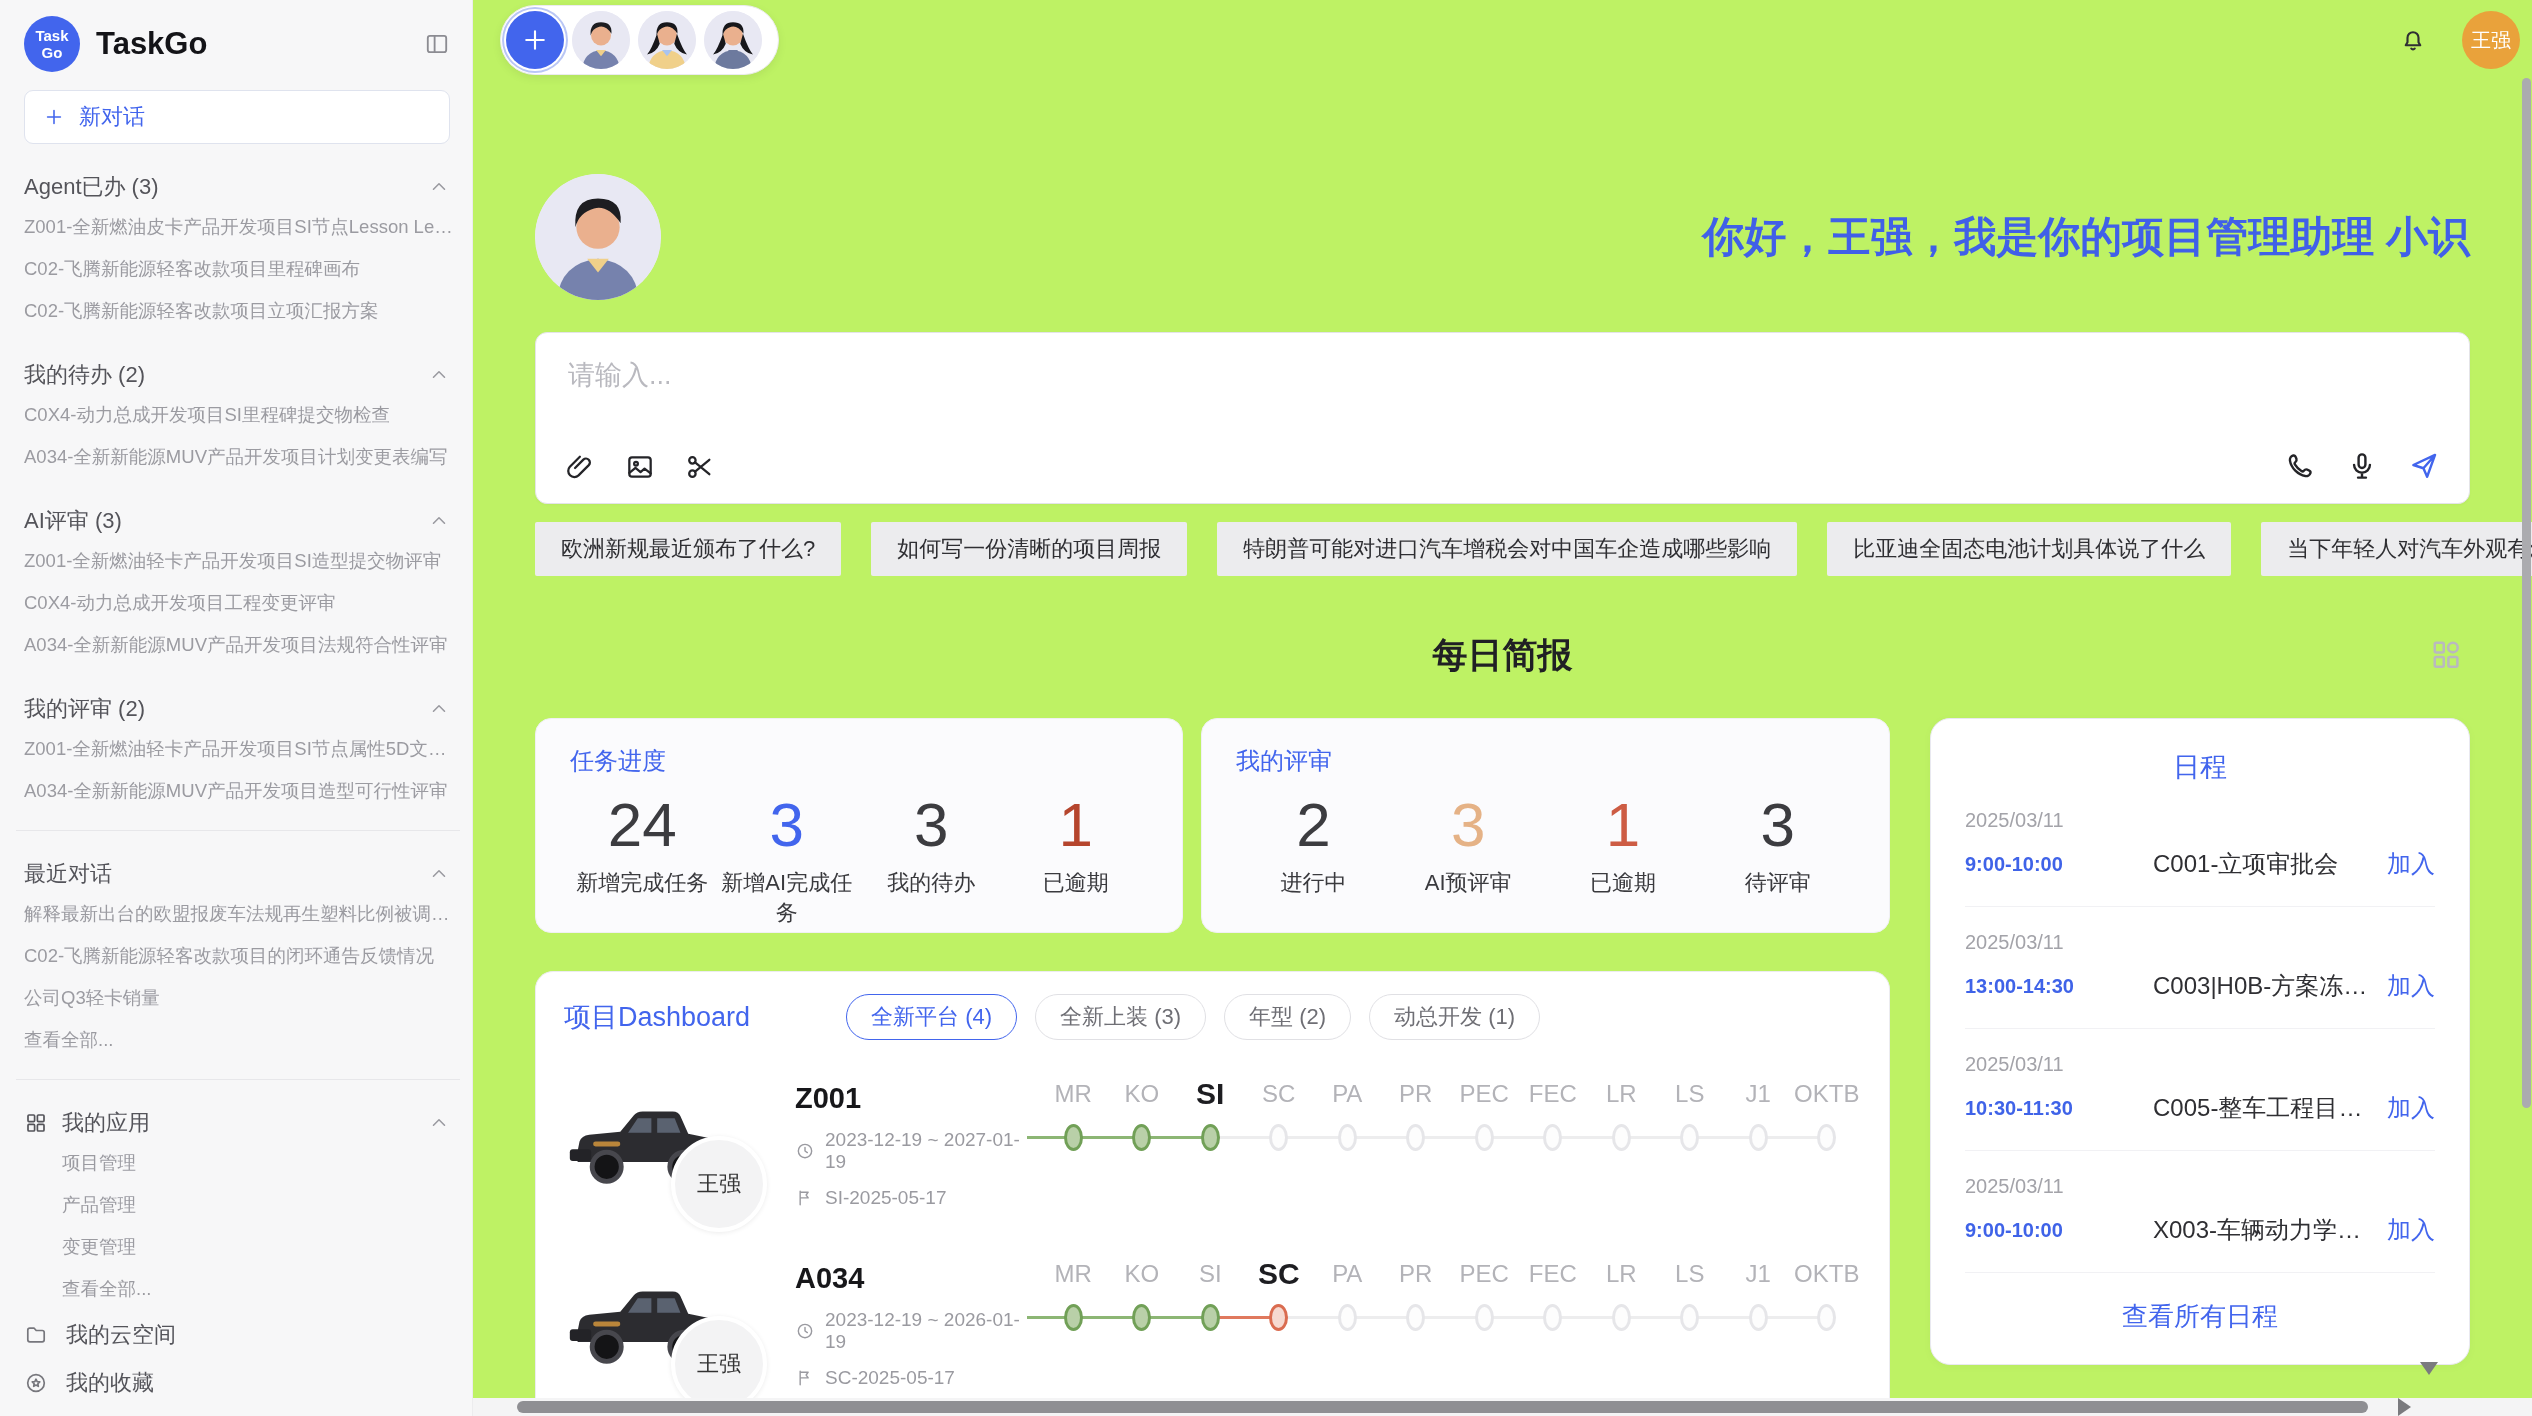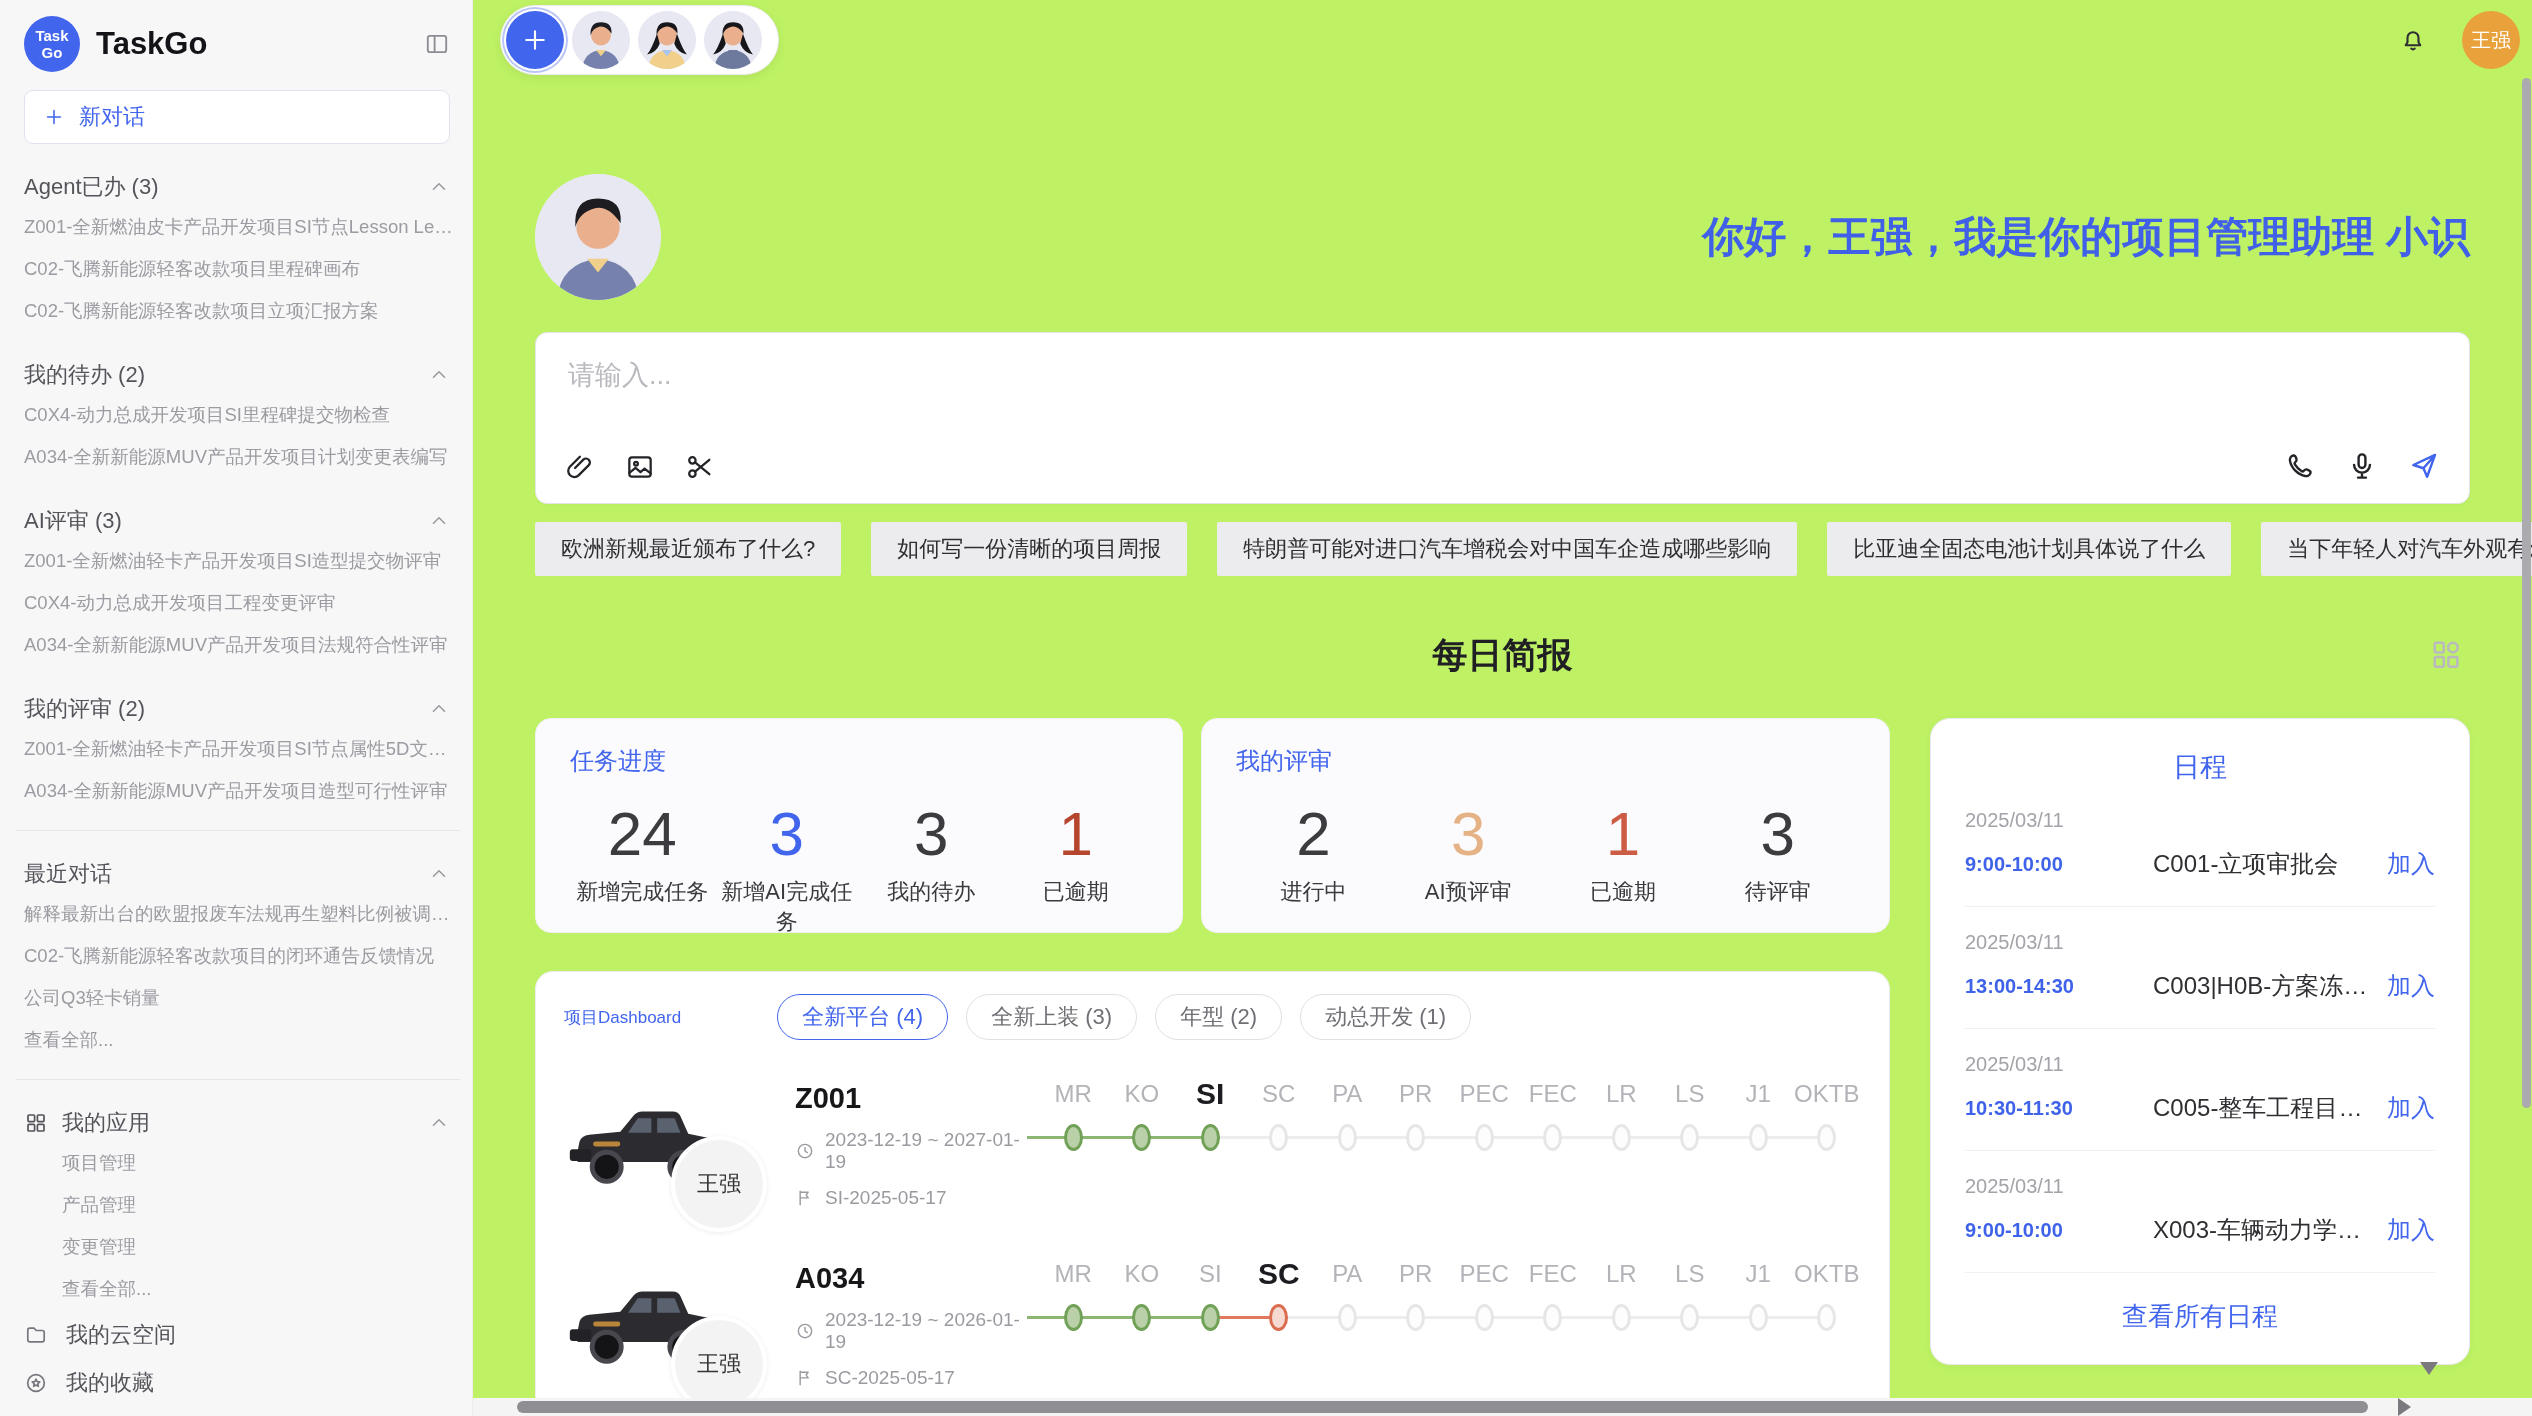--- a/index.html
+++ b/index.html
@@ -67,29 +67,29 @@
   .content{margin-top:36px;display:flex;gap:40px;}
   .col-left{flex:1;min-width:0;}
   .col-right{flex:0 0 540px;width:540px;}
 
   .stats-row{display:flex;gap:18px;}
   .stat-card{background:#fbfbfd;border:1px solid #f0f0f3;border-radius:16px;height:215px;
              padding:26px 34px;box-sizing:border-box;}
   .stat-card.c1{flex:0 0 648px;}
   .stat-card.c2{flex:1;}
   .stat-title{color:#4265ed;font-size:24px;}
-  .stat-vals{display:flex;margin-top:21px;}
+  .stat-vals{display:flex;margin-top:12px;}
   .stat{flex:1;text-align:center;}
   .stat .v{font-size:62px;font-weight:500;line-height:1.15;}
   .stat .l{font-size:22px;color:#3a3a3e;margin-top:8px;}
 
   .dash-card{margin-top:38px;border:1px solid #ececf0;border-radius:18px;padding:22px 28px;height:470px;
              box-sizing:border-box;overflow:hidden;position:relative;background:#fff;}
   .dash-head{display:flex;align-items:center;}
-  .dash-title{color:#4265ed;font-size:17px;}
+  .dash-title{color:#4265ed;font-size:27px;}
   .pills{display:flex;gap:18px;margin-left:96px;}
   .pill{height:46px;line-height:44px;padding:0 24px;border-radius:24px;border:1px solid #e0e0e4;color:#6f6f75;
         font-size:22px;box-sizing:border-box;background:#fff;cursor:pointer;white-space:nowrap;}
   .pill.active{border-color:#4265ed;color:#4265ed;}
 
   .proj-row{display:flex;align-items:center;margin-top:30px;height:150px;}
   .proj-car{flex:0 0 205px;width:205px;position:relative;}
   .owner-badge{position:absolute;right:2px;bottom:-34px;width:88px;height:88px;background:#f3f3f4;border:4px solid #fff;
                border-radius:50%;display:flex;align-items:center;justify-content:center;font-size:22px;color:#333;
                box-shadow:0 1px 5px rgba(0,0,0,.08);}

